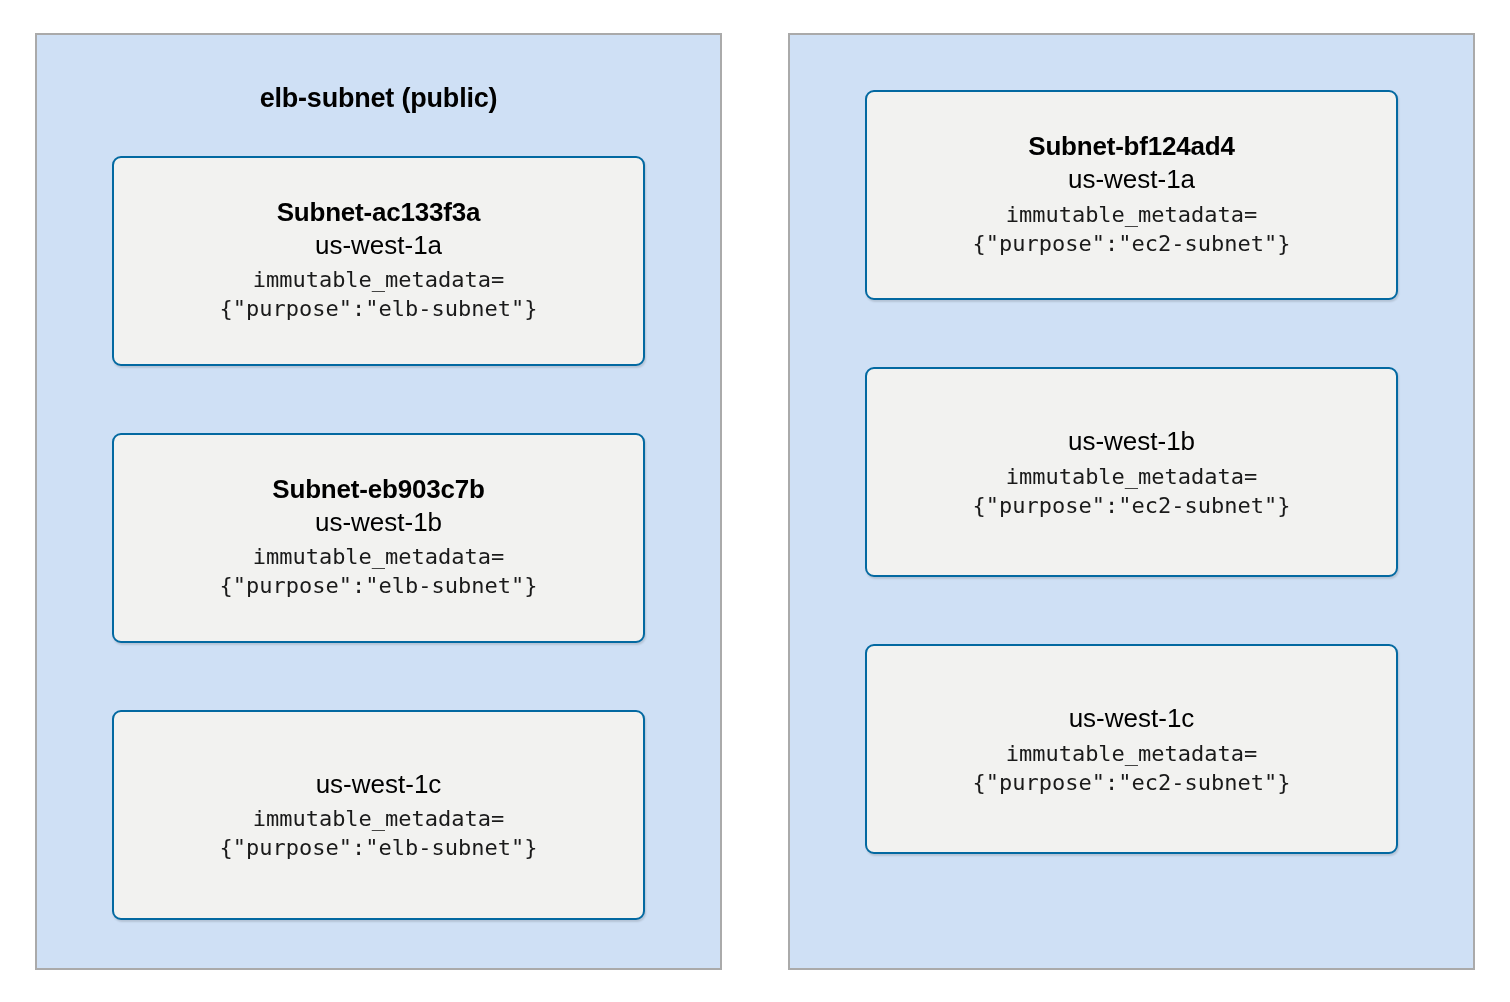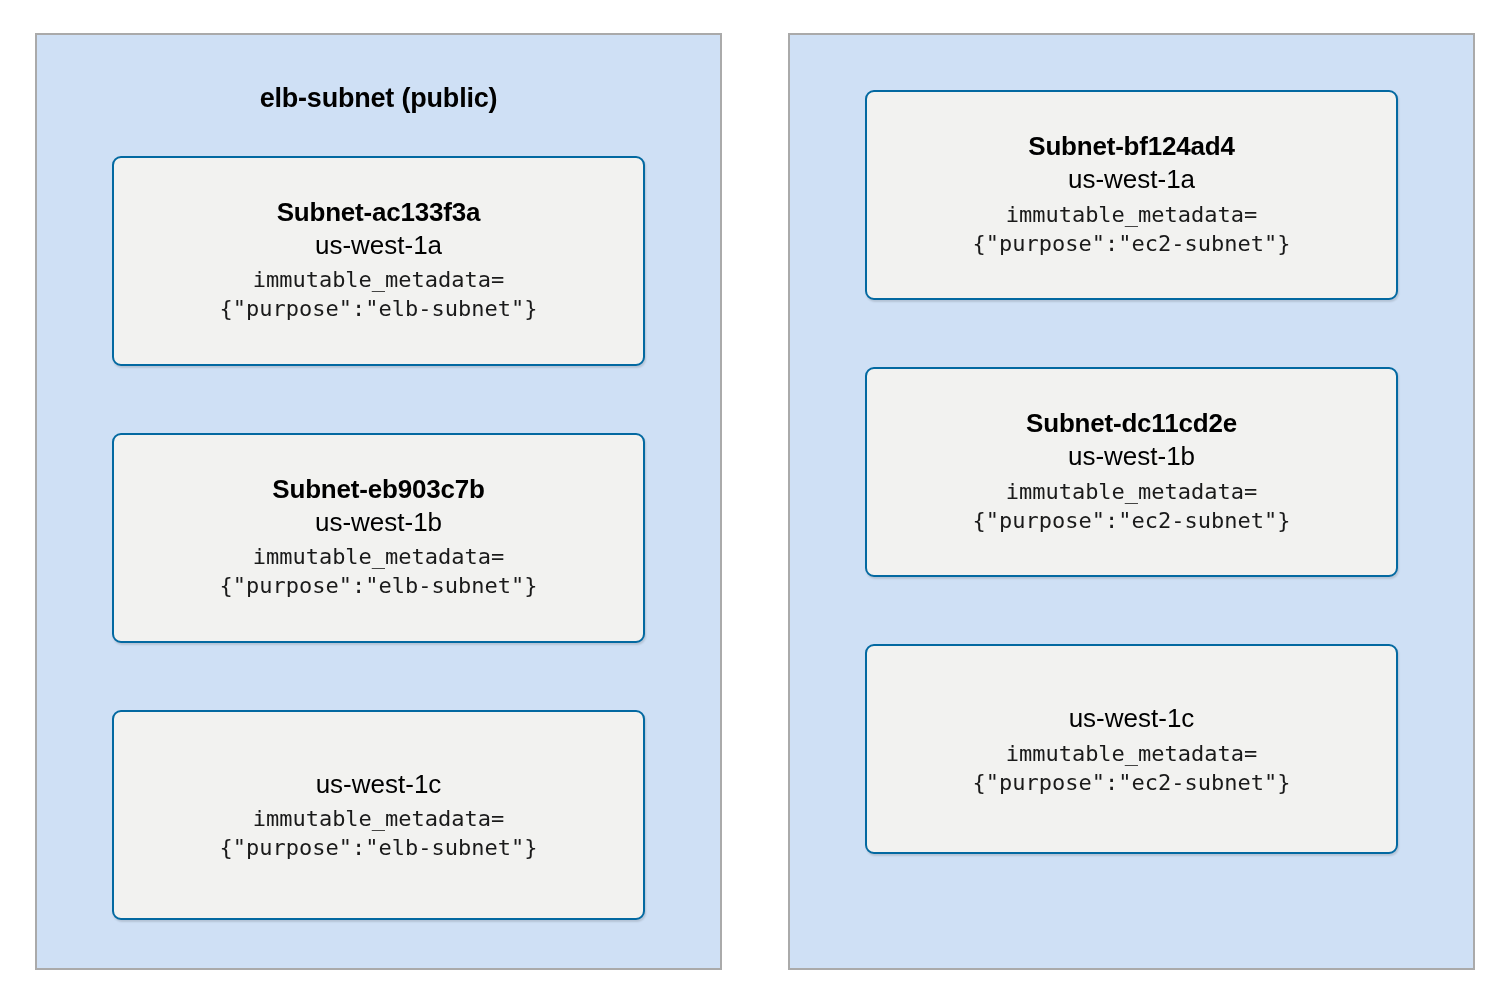--- a/index.html
+++ b/index.html
@@ -143,21 +143,20 @@
       <div class="cards">
 
         <div class="card">
           <div class="card-title">Subnet-bf124ad4</div>
           <div class="card-az">us-west-1a</div>
           <div class="card-meta">immutable_metadata=
 {"purpose":"ec2-subnet"}</div>
         </div>
 
         <div class="card">
-          <div class="card-title">Subnet-dc11cd2e</div>
           <div class="card-az">us-west-1b</div>
           <div class="card-meta">immutable_metadata=
 {"purpose":"ec2-subnet"}</div>
         </div>
 
         <div class="card">
           <div class="card-az">us-west-1c</div>
           <div class="card-meta">immutable_metadata=
 {"purpose":"ec2-subnet"}</div>
         </div>

